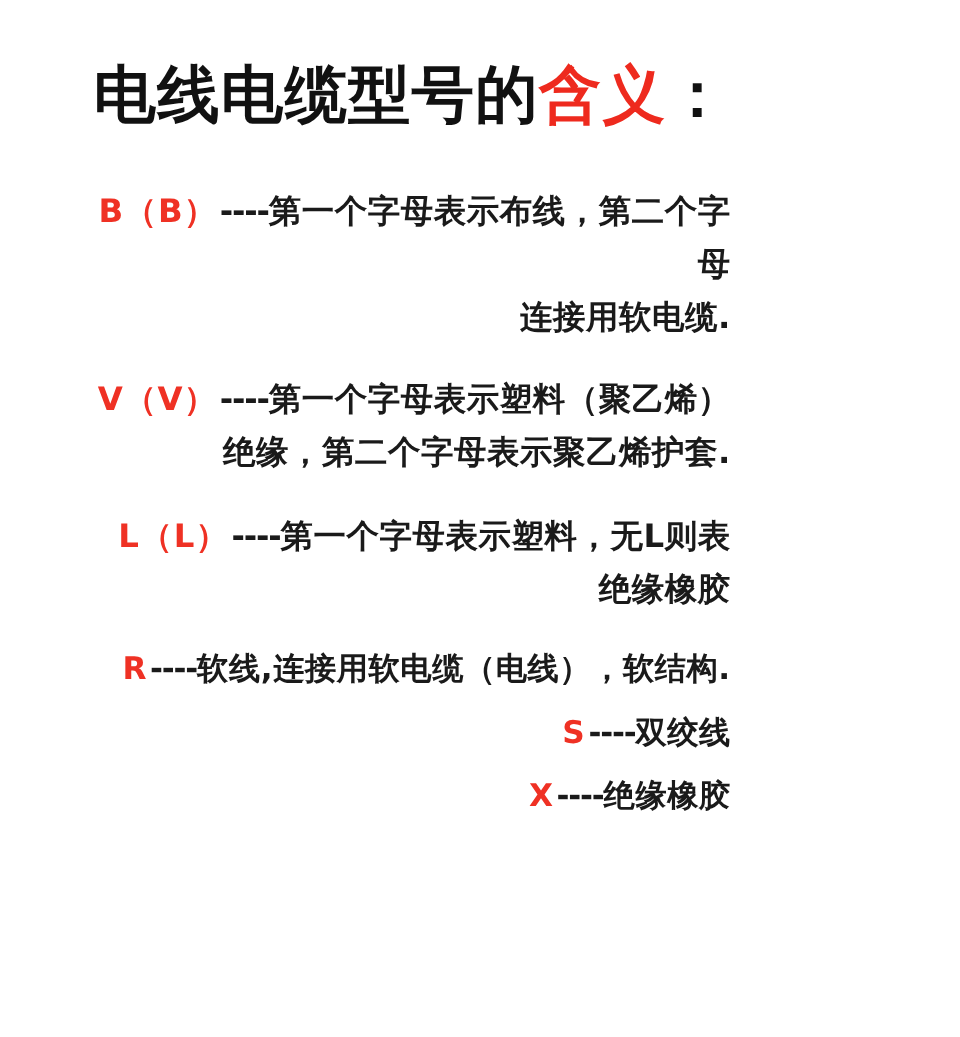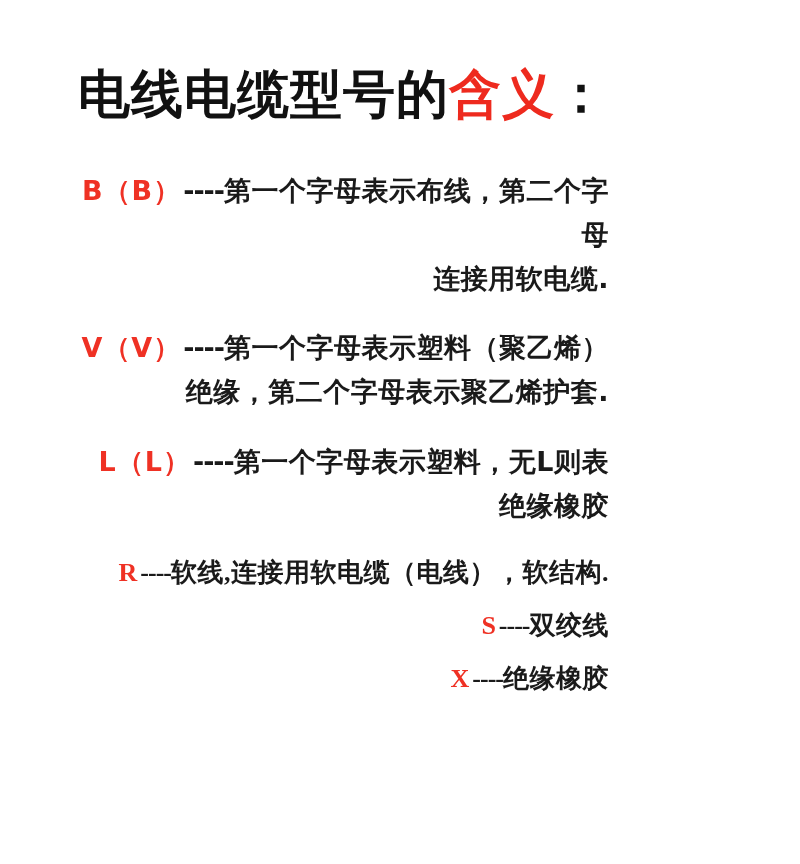--- a/index.html
+++ b/index.html
@@ -11,21 +11,21 @@
     width: 800px;
     height: 864px;
     font-family: "DejaVu Sans", "Liberation Sans", sans-serif;
     color: #1a1a1a;
     overflow: hidden;
   }
   .page {
     width: 669px;
     height: 864px;
     box-sizing: border-box;
-    padding: 66px 60px 0 78px;
+    padding: 52px 60px 0 78px;
     background: #ffffff;
     position: relative;
   }
 
   
   .title {
     font-size: 52px;
     font-weight: 900;
     letter-spacing: 1px;
     line-height: 1.1;
@@ -57,21 +57,20 @@
     color: #1a1a1a;
     font-weight: 800;
     letter-spacing: -1px;
   }
   .entry.compact {
     margin-bottom: 14px;
   }
   .entry.compact .line {
     font-size: 26px;
     line-height: 1.5;
-    font-family: Liberation Serif, serif;
   }
   .entry .cont {
     display: block;
   }
 </style>
 </head>
 <body>
 
 <div class="page">
 

